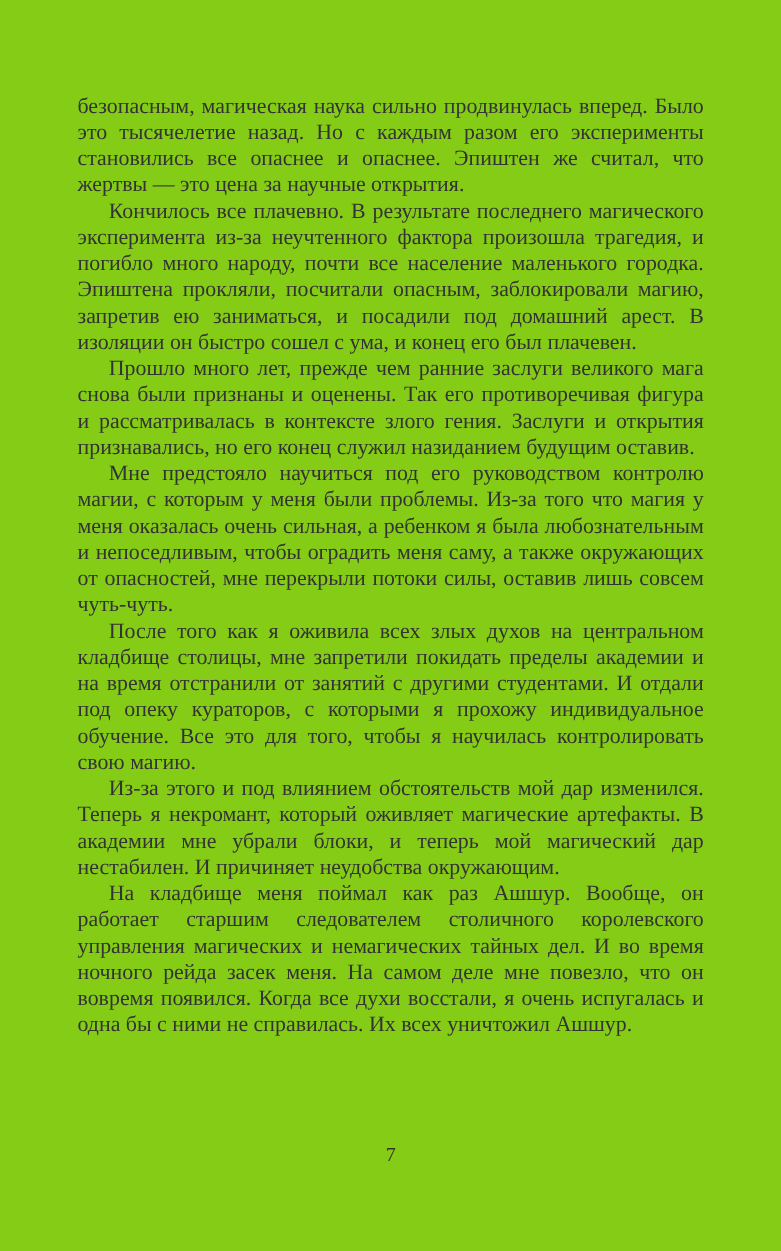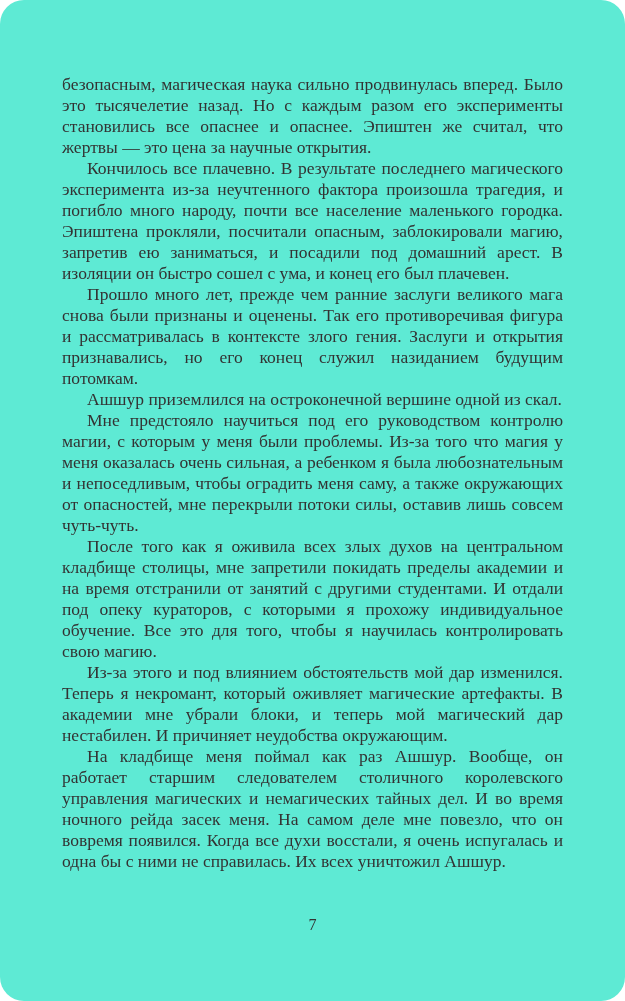--- a/index.html
+++ b/index.html
@@ -4,25 +4,24 @@
 <style>
   html, body {
     margin: 0;
     padding: 0;
     background: #ffffff;
   }
   .page {
     position: relative;
     width: 625px;
     height: 1001px;
-    background: #5eead4;
+    background: #84cc16;
     font-family: "Liberation Serif", "DejaVu Serif", serif;
     color: #333333;
     overflow: hidden;
-    border-radius: 24px;
   }
   .text-block {
     position: absolute;
     left: 62px;
     top: 74px;
     width: 501px;
     text-align: justify;
     font-size: 17.5px;
     line-height: 21px;
     hyphens: auto;
@@ -47,21 +46,20 @@
     color: #333333;
   }
 </style>
 </head>
 <body>
 
 <div class="page">
   <div class="text-block">
     <p class="continuation">безопасным, магическая наука сильно продвинулась вперед. Было это тысячелетие назад. Но с каждым разом его эксперименты становились все опаснее и опаснее. Эпиштен же считал, что жертвы — это цена за научные открытия.</p>
     <p>Кончилось все плачевно. В результате последнего магического эксперимента из-за неучтенного фактора произошла трагедия, и погибло много народу, почти все население маленького городка. Эпиштена прокляли, посчитали опасным, заблокировали магию, запретив ею заниматься, и посадили под домашний арест. В изоляции он быстро сошел с ума, и конец его был плачевен.</p>
-    <p>Прошло много лет, прежде чем ранние заслуги великого мага снова были признаны и оценены. Так его противоречивая фигура и рассматривалась в контексте злого гения. Заслуги и открытия признавались, но его конец служил назиданием будущим потомкам.</p>
-    <p>Ашшур приземлился на остроконечной вершине одной из скал.</p>
+    <p>Прошло много лет, прежде чем ранние заслуги великого мага снова были признаны и оценены. Так его противоречивая фигура и рассматривалась в контексте злого гения. Заслуги и открытия признавались, но его конец служил назиданием будущим оставив.</p>
     <p>Мне предстояло научиться под его руководством контролю магии, с которым у меня были проблемы. Из-за того что магия у меня оказалась очень сильная, а ребенком я была любознательным и непоседливым, чтобы оградить меня саму, а также окружающих от опасностей, мне перекрыли потоки силы, оставив лишь совсем чуть-чуть.</p>
     <p>После того как я оживила всех злых духов на центральном кладбище столицы, мне запретили покидать пределы академии и на время отстранили от занятий с другими студентами. И отдали под опеку кураторов, с которыми я прохожу индивидуальное обучение. Все это для того, чтобы я научилась контролировать свою магию.</p>
     <p>Из-за этого и под влиянием обстоятельств мой дар изменился. Теперь я некромант, который оживляет магические артефакты. В академии мне убрали блоки, и теперь мой магический дар нестабилен. И причиняет неудобства окружающим.</p>
     <p>На кладбище меня поймал как раз Ашшур. Вообще, он работает старшим следователем столичного королевского управления магических и немагических тайных дел. И во время ночного рейда засек меня. На самом деле мне повезло, что он вовремя появился. Когда все духи восстали, я очень испугалась и одна бы с ними не справилась. Их всех уничтожил Ашшур.</p>
   </div>
   <div class="folio">7</div>
 </div>
 
 </body></html>

